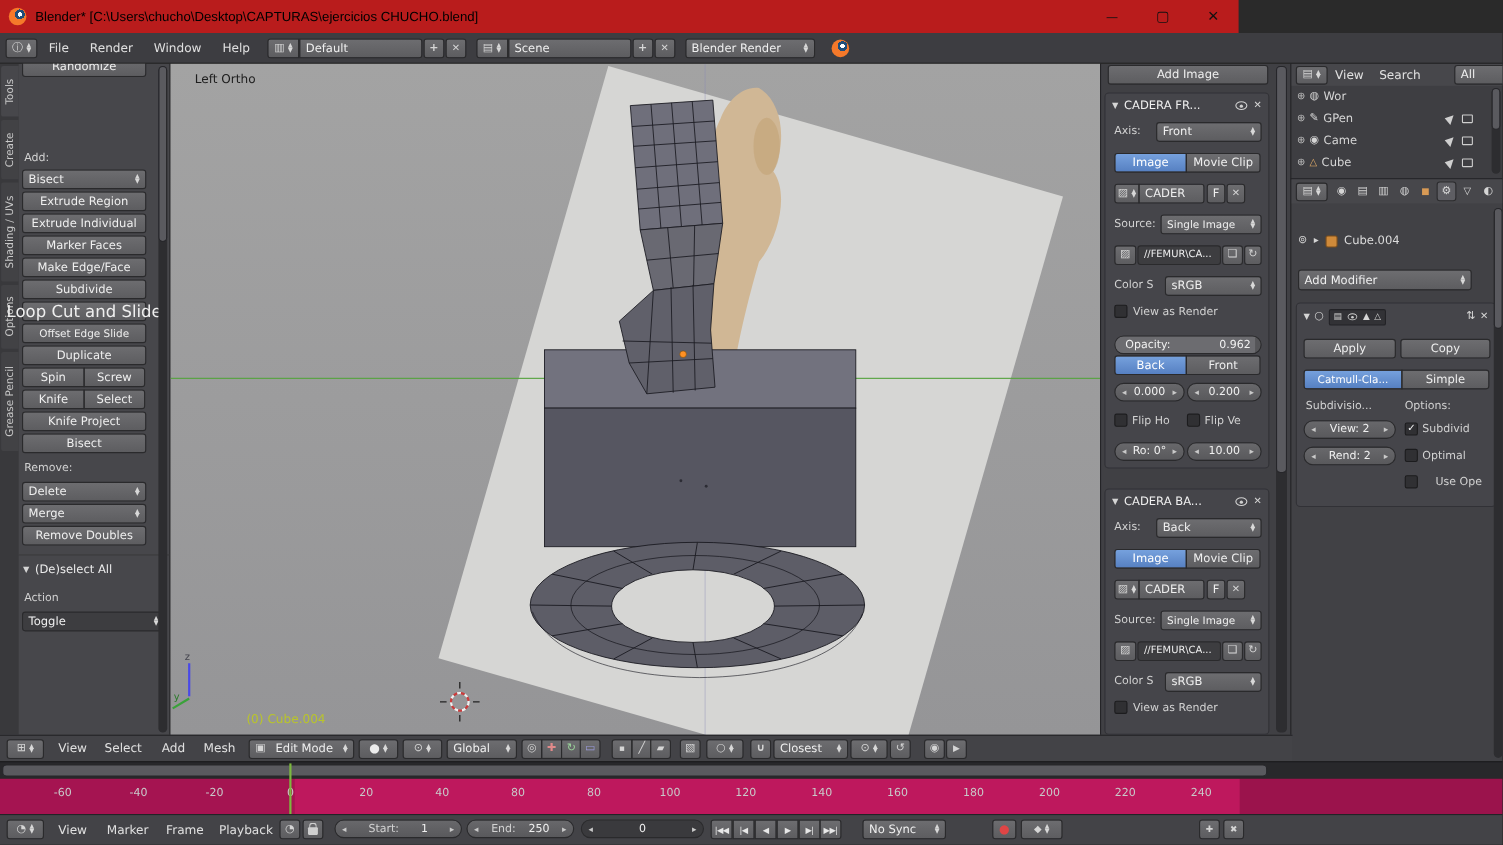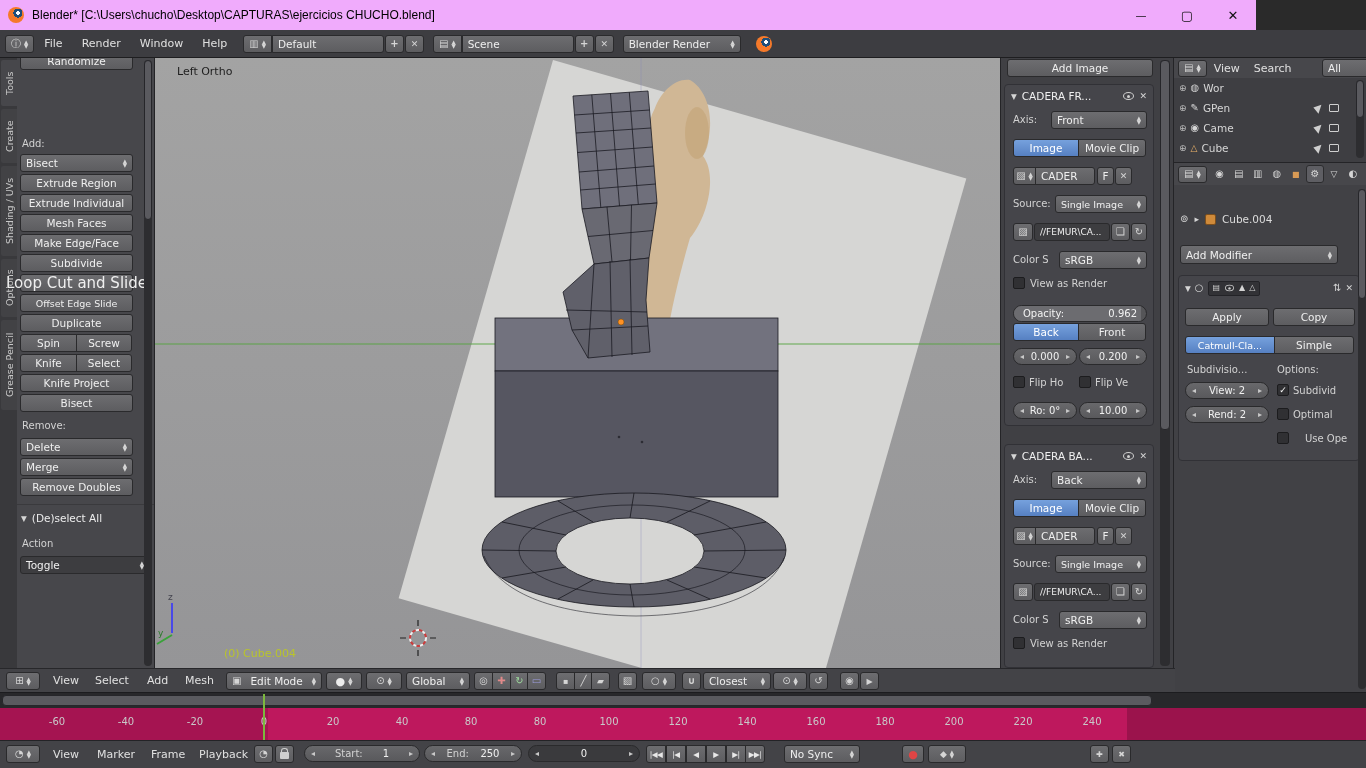--- a/index.html
+++ b/index.html
@@ -1,20 +1,20 @@
 <!DOCTYPE html>
 <html><head>
 <meta charset="utf-8">
 <style>
 *{margin:0;padding:0;box-sizing:border-box}
 html,body{width:1366px;height:768px;overflow:hidden}
 body{position:relative;font-family:"DejaVu Sans",sans-serif;font-size:11px;color:#ddd;background:#2a2a2a}
 .r{position:absolute}
 
-.titlebar{left:0;top:0;width:1256px;height:30px;background:#f0abfc;display:flex;align-items:center;padding-left:8px;gap:8px}
+.titlebar{left:0;top:0;width:1126px;height:30px;background:#b91c1c;display:flex;align-items:center;padding-left:8px;gap:8px}
 .ttext{font-family:"Liberation Sans",sans-serif;font-size:12px;color:#000;white-space:nowrap}
 .wbtns{margin-left:auto;display:flex;height:30px}
 .winbtn{width:46px;display:flex;align-items:center;justify-content:center;color:#111}
 .w-min::before{content:"—";font-size:11px}
 .w-max::before{content:"▢";font-size:13px}
 .w-close::before{content:"✕";font-size:13px}
 .blogo{width:16px;height:16px;border-radius:50%;background:radial-gradient(circle at 62% 38%,#ffffff 0 2px,#1f4e79 2px 4.5px,#f5792a 4.5px);flex:none}
 
 .btn{height:18px;border:1px solid #2a2a2c;border-radius:3px;background:linear-gradient(#6d6d70,#5d5d60);color:#efefef;display:flex;align-items:center;justify-content:center;gap:3px;padding:0 5px;font-size:10.5px;white-space:nowrap}
 .btn.blue{background:linear-gradient(#76a1dd,#5680c2);color:#fff}
@@ -177,21 +177,21 @@
     <div class="vtab" style="top:262px;height:90px">Grease Pencil</div>
   </div>
   <div class="btn tbtn" style="top:-6px">Randomize</div>
   <span class="r lab" style="left:22px;top:80px">Add:</span>
   <div class="btn tbtn ddb" style="top:96px">
       <span>Bisect</span>
       <i class="ud"></i>
     </div>
   <div class="btn tbtn" style="top:116px">Extrude Region</div>
   <div class="btn tbtn" style="top:136px">Extrude Individual</div>
-  <div class="btn tbtn" style="top:156px">Mesh Faces</div>
+  <div class="btn tbtn" style="top:156px">Marker Faces</div>
   <div class="btn tbtn" style="top:176px">Make Edge/Face</div>
   <div class="btn tbtn" style="top:196px">Subdivide</div>
   <div class="btn tbtn" style="top:216px;font-size:15px">Loop Cut and Slide</div>
   <div class="btn tbtn" style="top:236px;font-size:9.5px">Offset Edge Slide</div>
   <div class="btn tbtn" style="top:256px">Duplicate</div>
   <div class="btn r jl" style="left:20px;top:276px;width:57px">Spin</div>
   <div class="btn r jr" style="left:77px;top:276px;width:56px">Screw</div>
   <div class="btn r jl" style="left:20px;top:296px;width:57px">Knife</div>
   <div class="btn r jr" style="left:77px;top:296px;width:56px">Select</div>
   <div class="btn tbtn" style="top:316px">Knife Project</div>

